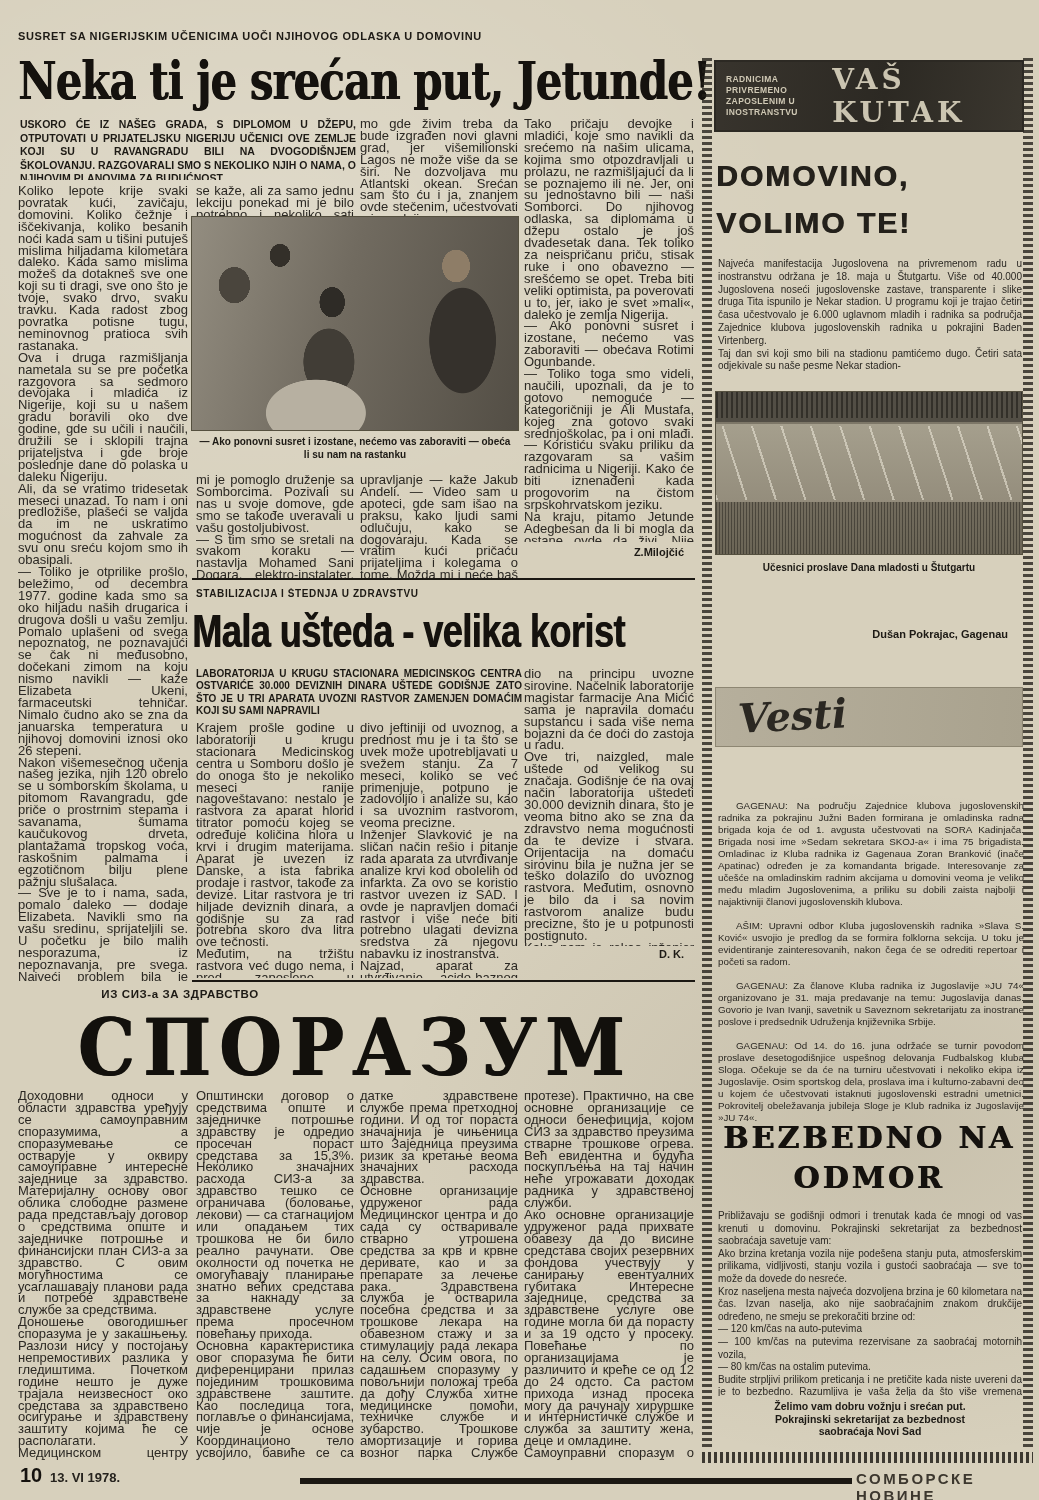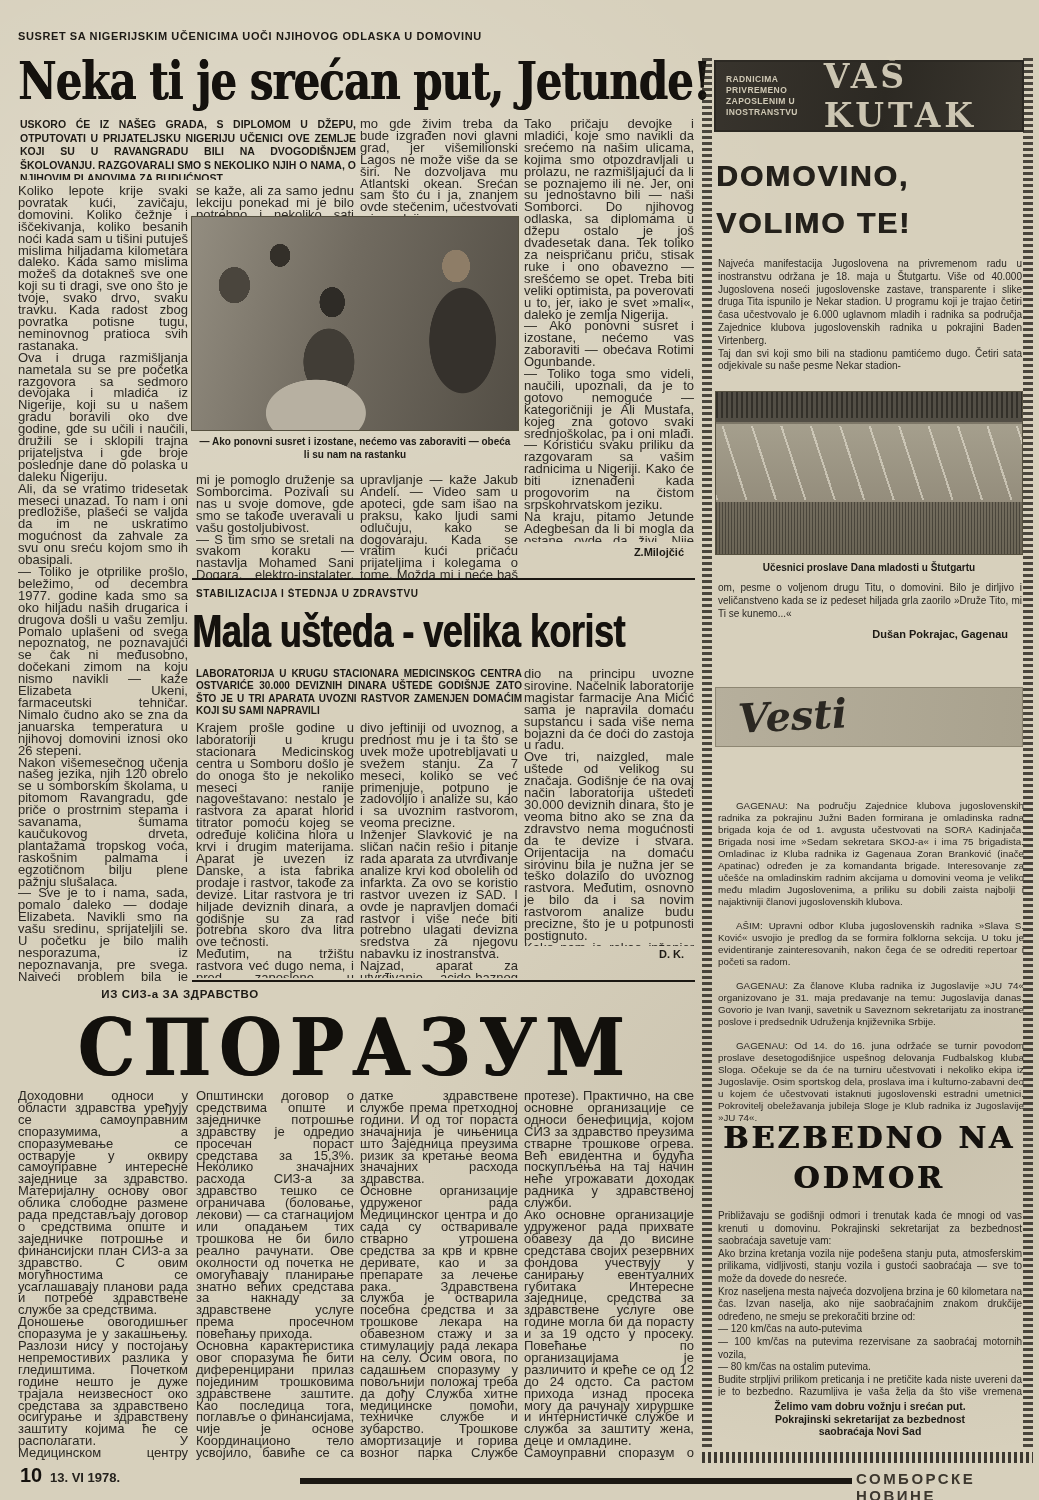--- a/index.html
+++ b/index.html
@@ -26,21 +26,21 @@
   .h-dom{font-weight:bold;font-size:30px;line-height:47px;letter-spacing:2px;text-align:left;white-space:pre-line;
          color:#24211b;text-shadow:.8px 0 #24211b;}
   .h-bz{font-family:"DejaVu Serif",serif;font-weight:bold;font-size:30px;line-height:40px;letter-spacing:3px;
         text-align:center;white-space:pre-line;color:#15120e;text-shadow:.8px 0 #15120e;}
   .rule{background:#1b1813;}
   .deco-v{width:10px;background:repeating-linear-gradient(180deg,#211e18 0 3px,transparent 3px 6px);opacity:.78;}
   .deco-h{height:11px;background:repeating-linear-gradient(90deg,#211e18 0 3px,transparent 3px 6px);opacity:.85;}
   .banner-vk{background:linear-gradient(100deg,#38342d,#2c2923 55%,#3b372f);box-shadow:0 0 0 2px #2c2923;
              display:flex;align-items:center;gap:10px;padding:6px 10px;box-sizing:border-box;}
   .banner-vk .badge{font-size:8.5px;font-weight:bold;line-height:11px;letter-spacing:.4px;color:#cfc8b4;white-space:pre-line;width:118px;}
-  .banner-vk .vk-title{font-family:"DejaVu Serif",serif;font-weight:bold;font-size:33px;letter-spacing:4px;color:#d9d2bd;opacity:.92;}
+  .banner-vk .vk-title{font-family:"DejaVu Serif",serif;font-weight:bold;font-size:28px;letter-spacing:4px;color:#d9d2bd;opacity:.92;}
   .banner-vesti{background:linear-gradient(95deg,#b6af9c,#a9a28e);box-shadow:0 0 0 1px #8d8672;}
   .vesti-script{font-family:"DejaVu Serif",serif;font-style:italic;font-weight:bold;font-size:40px;color:#2b2822;
                 transform:rotate(-3deg);display:inline-block;}
   .vesti-item{font-size:9.8px;line-height:12px;text-align:justify;text-indent:18px;margin-bottom:12px;color:#2b2823;}
   .photo{box-shadow:0 0 0 1px #55503f;}
   .ph-students{
     background:
       radial-gradient(90px 60px at 38% 92%, #b7b0a1 0 55%, transparent 56%),
       radial-gradient(60px 95px at 83% 58%, #35312c 0 55%, transparent 56%),
       radial-gradient(23px 27px at 81% 23%, #8e7d67 0 60%, transparent 61%),
@@ -140,21 +140,20 @@
     <span class="vk-title">VAŠ KUTAK</span>
   </div>
 
   <div class="abs h-dom" style="left:716px;top:152px;width:306px;height:98px;">DOMOVINO,
 VOLIMO TE!</div>
   <div class="abs col" style="left:718px;top:258px;width:304px;height:128px;font-size:10px;line-height:12.8px;">Najveća manifestacija Jugoslovena na privremenom radu u inostranstvu održana je 18. maja u Štutgartu. Više od 40.000 Jugoslovena noseći jugoslovenske zastave, transparente i slike druga Tita ispunilo je Nekar stadion. U programu koji je trajao četiri časa učestvovalo je 6.000 uglavnom mladih i radnika sa područja Zajednice klubova jugoslovenskih radnika u pokrajini Baden Virtenberg.
 Taj dan svi koji smo bili na stadionu pamtićemo dugo. Četiri sata odjekivale su naše pesme Nekar stadion-</div>
 
   <div class="abs photo ph-stadium" style="left:716px;top:392px;width:306px;height:162px;"></div>
   <div class="abs caption" style="left:716px;top:562px;width:306px;">Učesnici proslave Dana mladosti u Štutgartu</div>
-  <div class="abs col" style="left:718px;top:582px;width:304px;height:44px;font-size:10px;line-height:12.8px;">om, pesme o voljenom drugu Titu, o domovini. Bilo je dirljivo i veličanstveno kada se iz pedeset hiljada grla zaorilo »Druže Tito, mi Ti se kunemo...«</div>
   <div class="abs byline" style="left:718px;top:628px;width:290px;">Dušan Pokrajac, Gagenau</div>
 
   <div class="abs banner-vesti" style="left:716px;top:688px;width:306px;height:58px;">
     <span class="vesti-script abs" style="left:22px;top:4px;">Vesti</span>
   </div>
 
   <div class="abs" style="left:718px;top:760px;width:306px;height:352px;overflow:hidden;margin-top:40px;">
     <div class="vesti-item">GAGENAU: Na području Zajednice klubova jugoslovenskih radnika za pokrajinu Južni Baden formirana je omladinska radna brigada koja će od 1. avgusta učestvovati na SORA Kadinjača. Brigada nosi ime »Sedam sekretara SKOJ-a« i ima 75 brigadista. Omladinac iz Kluba radnika iz Gagenaua Zoran Branković (inače Apatinac) određen je za komandanta brigade. Interesovanje za učešće na omladinskim radnim akcijama u domovini veoma je veliko među mladim Jugoslovenima, a priliku su dobili zaista najbolji i najaktivniji članovi jugoslovenskih klubova.</div>
     <div class="vesti-item">AŠIM: Upravni odbor Kluba jugoslovenskih radnika »Slava S. Ković« usvojio je predlog da se formira folklorna sekcija. U toku je evidentiranje zainteresovanih, nakon čega će se odrediti repertoar i početi sa radom.</div>
     <div class="vesti-item">GAGENAU: Za članove Kluba radnika iz Jugoslavije »JU 74« organizovano je 31. maja predavanje na temu: Jugoslavija danas. Govorio je Ivan Ivanji, savetnik u Saveznom sekretarijatu za inostrane poslove i predsednik Udruženja književnika Srbije.</div>

